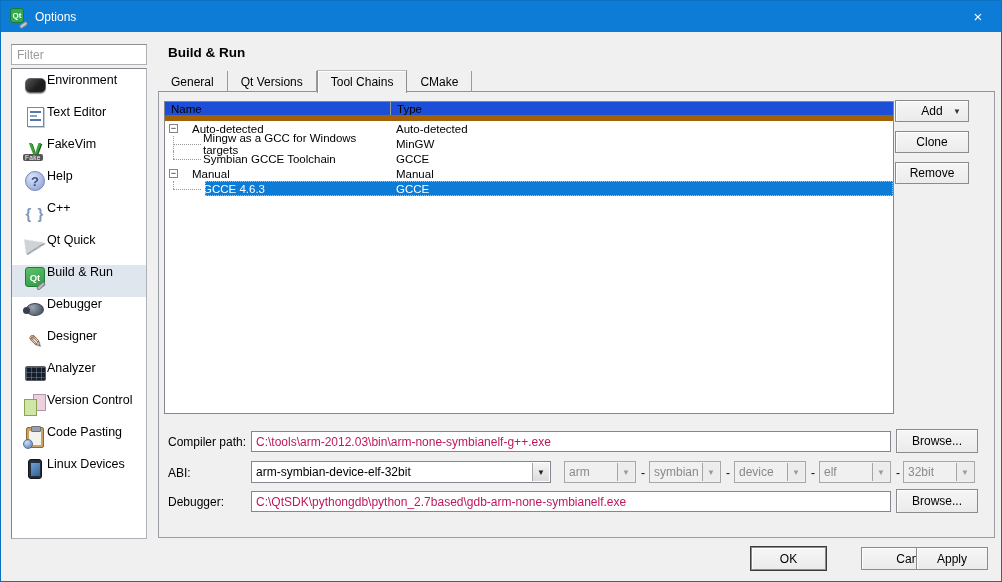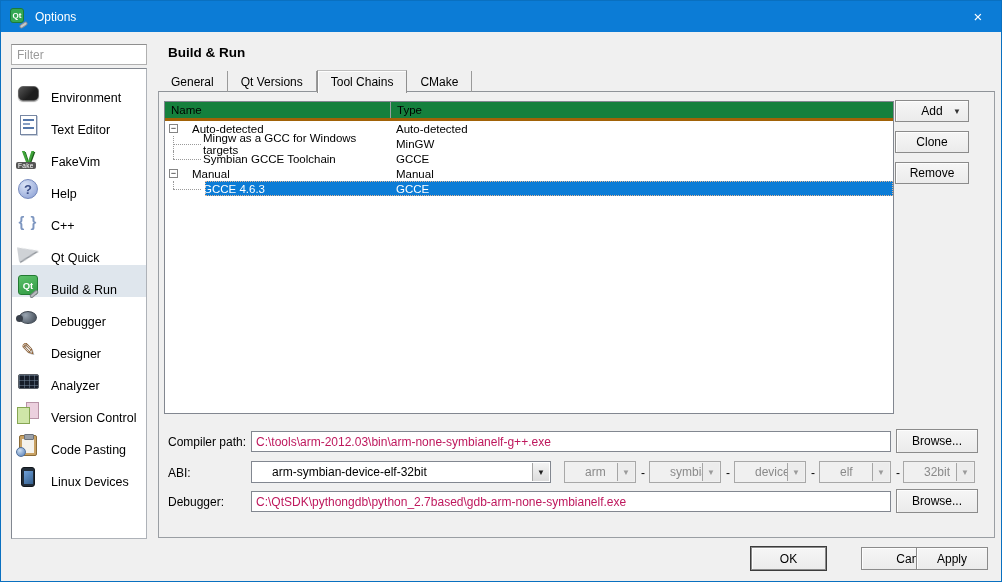--- a/index.html
+++ b/index.html
@@ -23,21 +23,21 @@
               font-size:15px; display:flex; align-items:center; justify-content:center; cursor:default; }
 
   
   .filter { position:absolute; left:10px; top:43px; width:136px; height:21px; background:#fff;
             border:1px solid #b0b0b0; border-top-color:#8f8f8f; padding:0 5px; font-size:12px;
             font-family:inherit; color:#000; }
   .filter::placeholder { color:#9a9a9a; }
   .catlist { position:absolute; left:10px; top:67px; width:136px; height:471px; background:#fff;
              border:1px solid #828790; border-right-color:#aeb2b8; border-bottom-color:#aeb2b8;
              overflow:hidden; padding-top:4px; }
-  .cat { height:32px; display:flex; align-items:flex-end; padding-left:4px; gap:11px; cursor:default; }
+  .cat { height:32px; display:flex; align-items:flex-start; padding-left:11px; cursor:default; }
   .cat.sel { background:#dfe6ed; }
   .cat-label { font-size:12.5px; }
   .ic { width:24px; height:24px; flex:none; position:relative; display:flex; align-items:center; justify-content:center; }
 
   .env { width:21px; height:15px; background:linear-gradient(135deg,#555 0%,#1e1e1e 60%); border:1.5px solid #666;
          border-radius:5px; box-shadow:0 1px 1px rgba(0,0,0,.35); }
   .textedit { width:17px; height:20px; background:#fff; border:1px solid #7787a3; box-shadow:1px 1px 0 #c6cedb;
               padding:3px 2px; display:flex; flex-direction:column; gap:2px; }
   .textedit i { display:block; height:2px; background:#5577aa; }
   .textedit i:nth-child(2) { width:70%; background:#88a0c4; }
@@ -83,21 +83,21 @@
          border-right:1px solid #9a9a9a; position:relative; cursor:default; }
   .tab.active { height:23px; background:#f0f0f0; border:1px solid #8f8f8f; border-bottom:none;
                 border-top-color:#bdbdbd; box-shadow:inset 1px 1px 0 #fdfdfd; margin-bottom:-1px;
                 padding-bottom:1px; z-index:3; }
   .pane { position:absolute; left:157px; top:90px; width:837px; height:447px;
           border:1px solid #9a9ea3; border-top-color:#8f9398; background:#f0f0f0; }
 
   
   .tctable { position:absolute; left:163px; top:100px; width:730px; height:313px; background:#fff;
              border:1px solid #828790; font-size:11.5px; }
-  .thead { display:flex; height:19px; border-bottom:3px solid #a16207; background:#15803d; }
+  .thead { display:flex; height:19px; border-bottom:6px solid #a16207; background:#1d4ed8; }
   .th { display:flex; align-items:center; padding-left:6px; }
   .th.name { width:226px; border-right:1px solid #9a9ea3; }
   .th.type { flex:1; }
   .trow { display:flex; height:15px; position:relative; align-items:center; }
   .cell-name { width:227px; height:15px; display:flex; align-items:center; position:relative; }
   .cell-type { flex:1; height:15px; display:flex; align-items:center; padding-left:4px; }
   .exp { position:absolute; left:4px; top:3px; width:9px; height:9px; background:#fff; border:1px solid #848484;
          font-size:9px; line-height:7px; text-align:center; color:#000; cursor:default; }
   .vline { position:absolute; left:8px; top:0; bottom:0; border-left:1px dotted #9a9a9a; }
   .vline.half { bottom:50%; }
@@ -115,21 +115,21 @@
   .sidebtn { position:absolute; left:894px; width:74px; height:22px; }
   .addbtn { top:99px; } .clonebtn { top:130px; } .removebtn { top:161px; }
   .addarrow { position:absolute; right:7px; font-size:8px; color:#333; }
 
   
   .flabel { position:absolute; left:167px; font-size:12px; }
   .tinput { position:absolute; left:250px; width:640px; height:21px; background:#fff;
             border:1px solid #828790; padding:0 4px; font-size:12px; font-family:inherit; color:#be185d; }
   .browsebtn { position:absolute; left:895px; width:82px; height:24px; }
   .combo { position:absolute; height:22px; background:#fff; border:1px solid #828790; display:flex;
-           align-items:center; padding-left:20px; font-size:12px; }
+           align-items:center; padding-left:4px; font-size:12px; }
   .combo .arrowbox { position:absolute; right:1px; top:1px; bottom:1px; width:17px;
                      background:linear-gradient(#f4f4f4,#dcdcdc); border-left:1px solid #a5a5a5;
                      display:flex; align-items:center; justify-content:center; font-size:8px; color:#222; }
   .combo.disabled { background:#f0f0f0; color:#8a8a8a; border-color:#a8a8a8; }
   .combo.disabled .arrowbox { color:#9a9a9a; background:#ececec; }
   .abihyph { position:absolute; top:465px; font-size:12px; }
 
   
   .footbtn { position:absolute; top:546px; height:23px; }
   .okbtn { left:750px; width:75px; box-shadow:inset 1px 1px 0 #fdfdfd, 0 0 0 1px #3c3c3c; }

